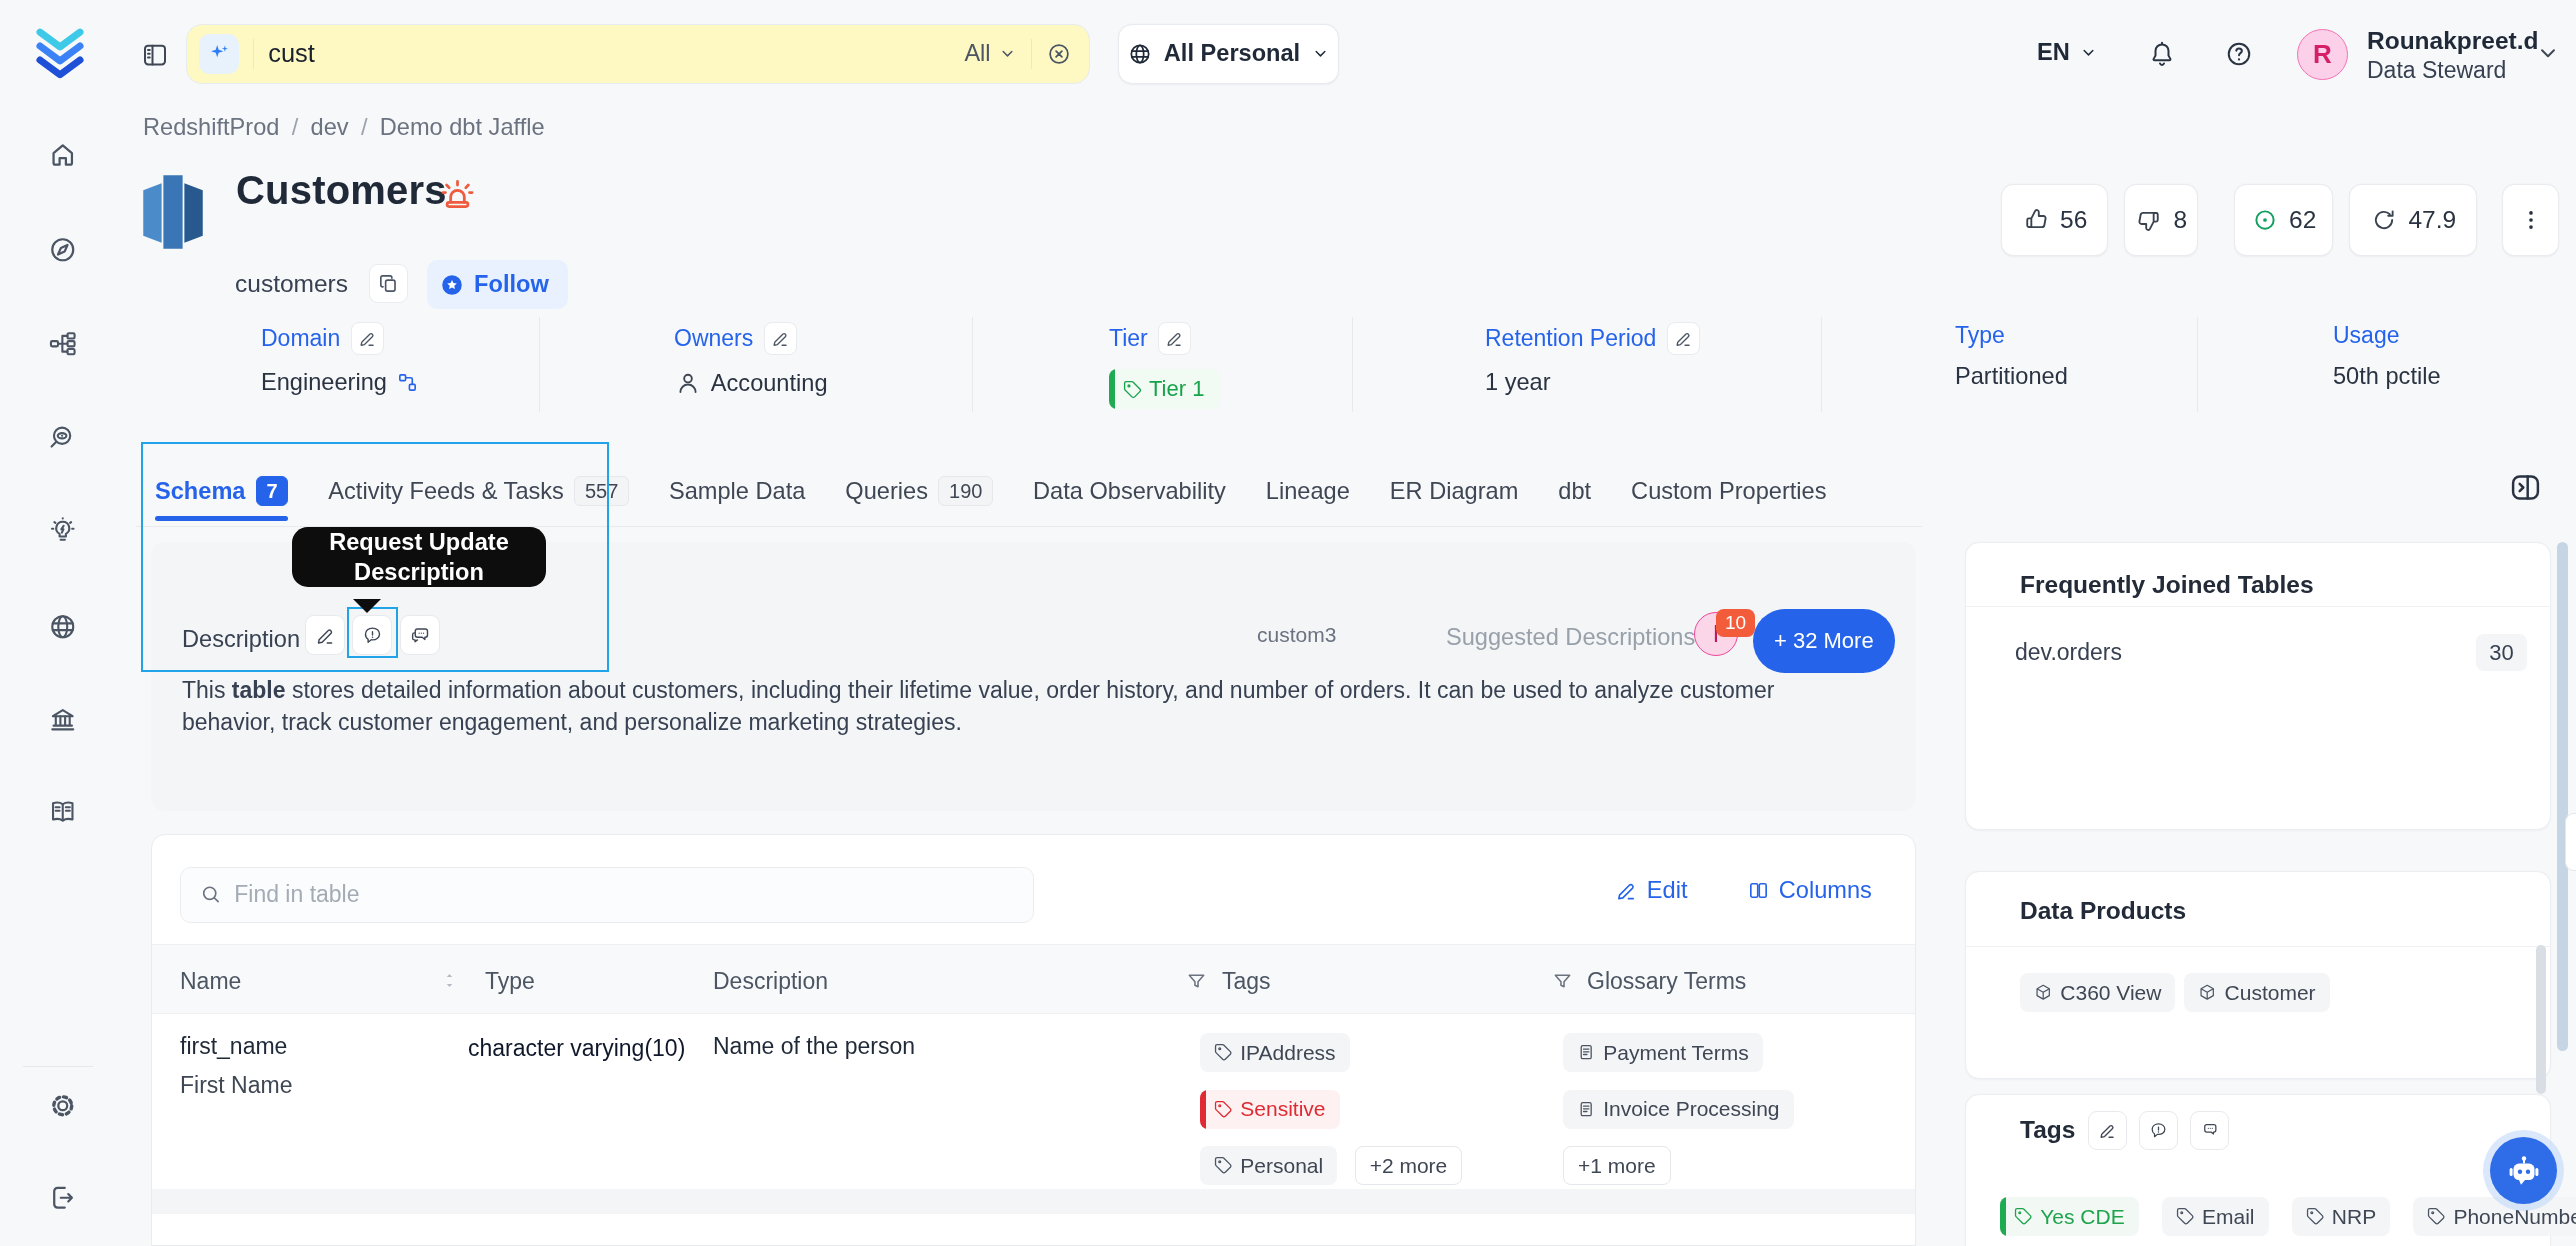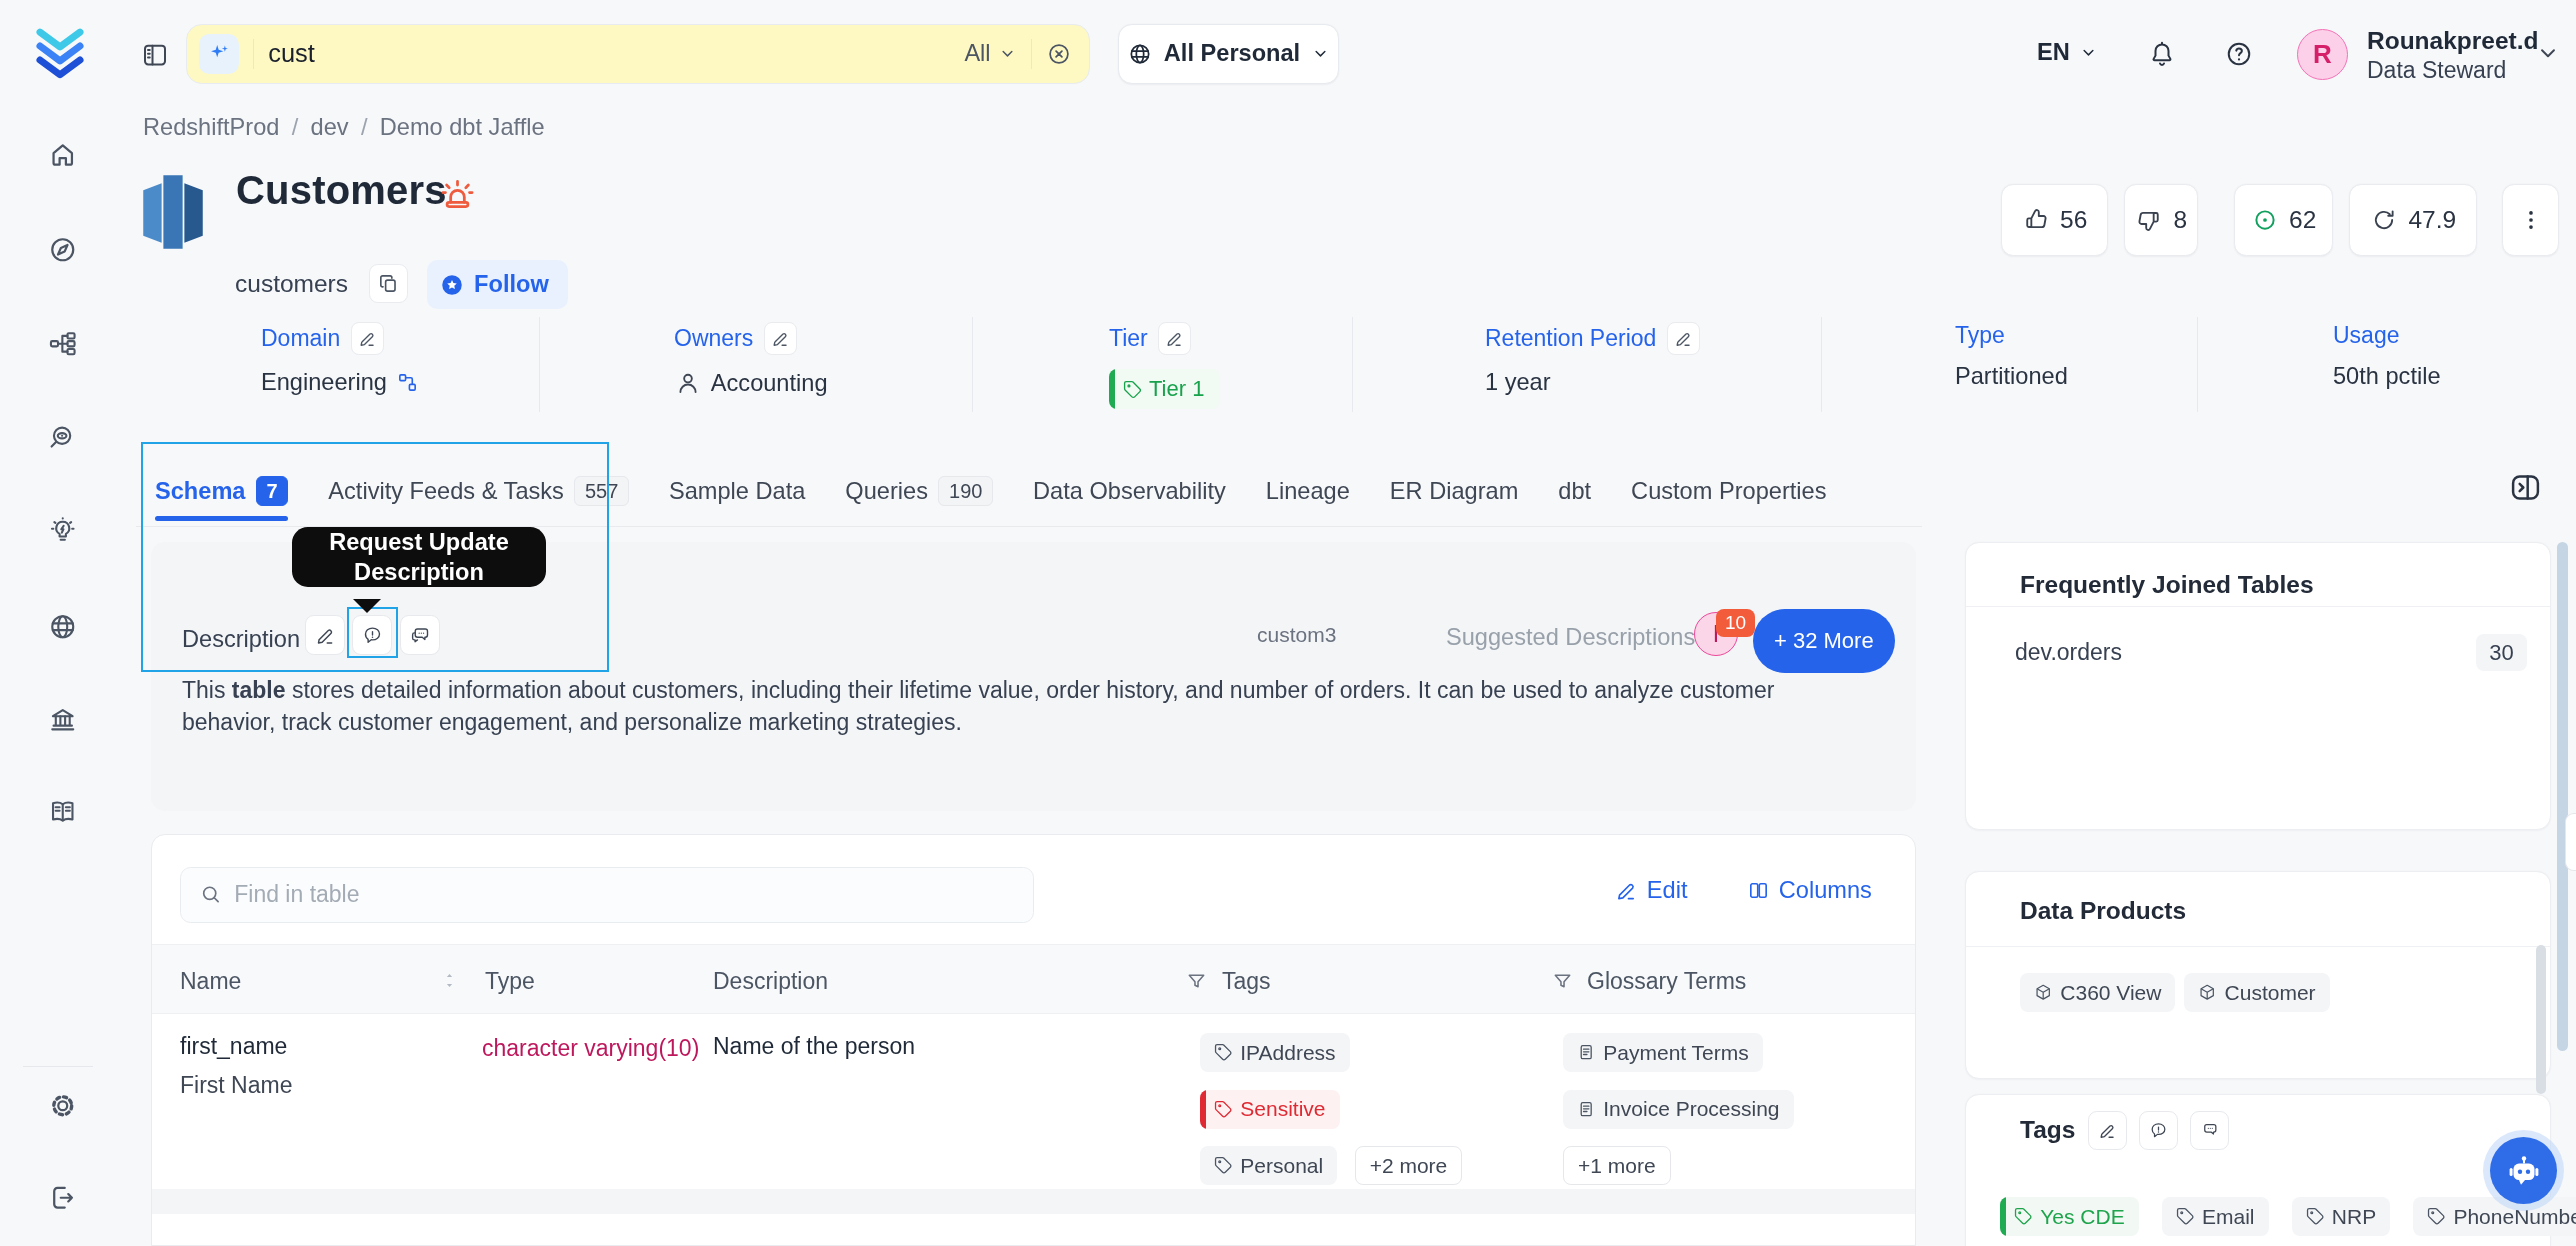--- a/index.html
+++ b/index.html
@@ -584,21 +584,21 @@
         </span>
       <span class="th" style="left:1435px">Glossary Terms</span>
     </div>
 
     <div class="row-band"></div>
 
     <div class="abs" style="left:28px;top:198px;z-index:2">
       <div class="cell-text">first_name</div>
       <div class="cell-text" style="margin-top:12.3px;color:#3f4754">First Name</div>
     </div>
-    <div class="abs cell-text" style="left:330px;top:200px;color:#be185d;z-index:2">character varying(10)</div>
+    <div class="abs cell-text" style="left:316px;top:200px;color:#0f172a;z-index:2">character varying(10)</div>
     <div class="abs cell-text" style="left:561px;top:198px;z-index:2">Name of the person</div>
 
     <div class="abs" style="left:1048px;top:198px;width:294px;display:flex;flex-wrap:wrap;gap:17.5px;z-index:2">
 
         <span class="chip">
           <span class="chip-icon">
             <svg width="18.4" height="18.4" viewBox="0 0 24 24" fill="none" stroke="currentColor" stroke-width="1.7" stroke-linejoin="round">
               <path d="M12.6 2.6A2 2 0 0 0 11.2 2H4a2 2 0 0 0-2 2v7.2a2 2 0 0 0 .6 1.4l8.7 8.7a2.4 2.4 0 0 0 3.4 0l6.6-6.6a2.4 2.4 0 0 0 0-3.4z"></path>
               <circle cx="7.5" cy="7.5" r="1.2"></circle>
             </svg>

